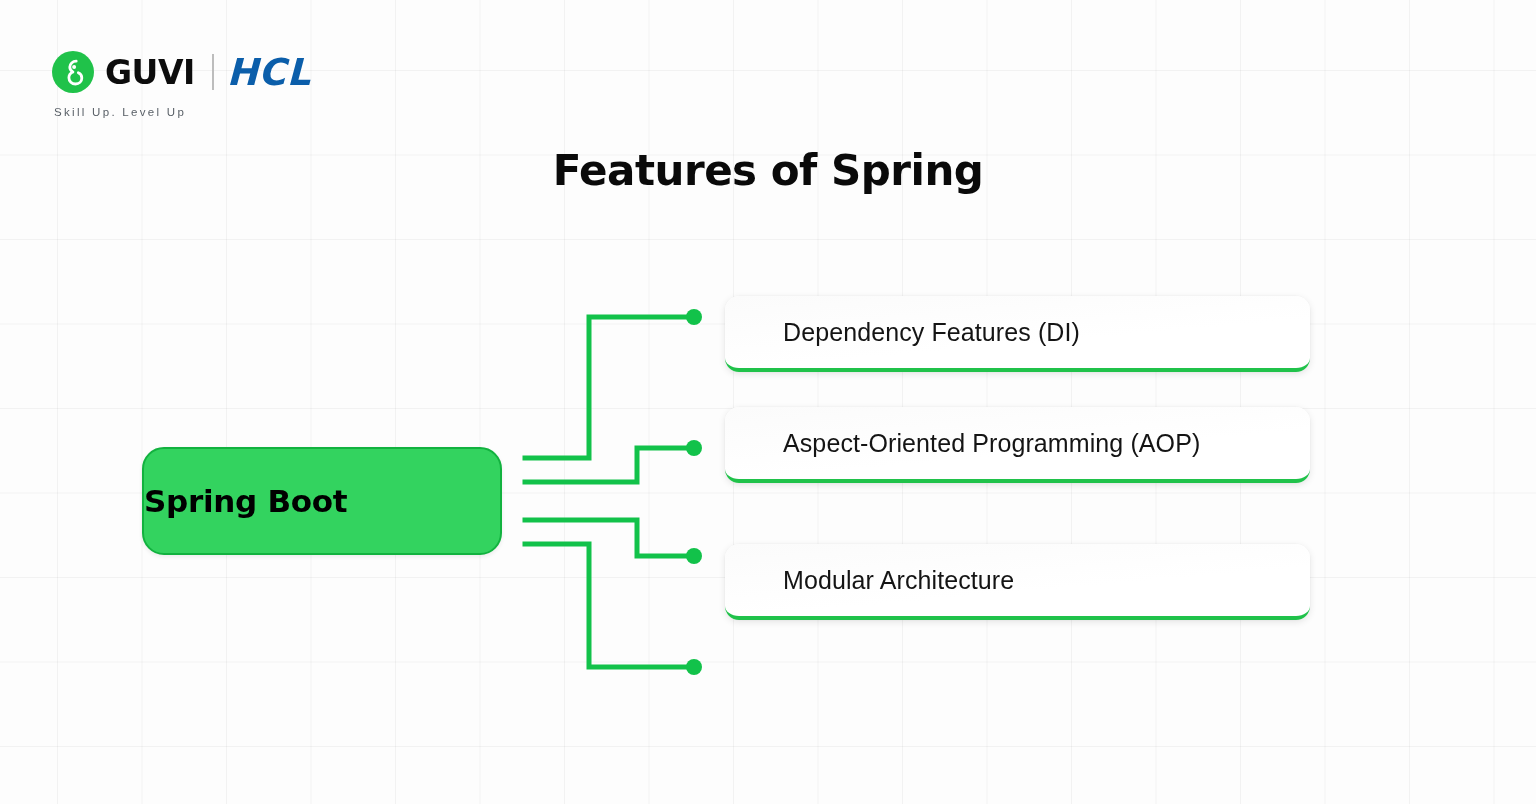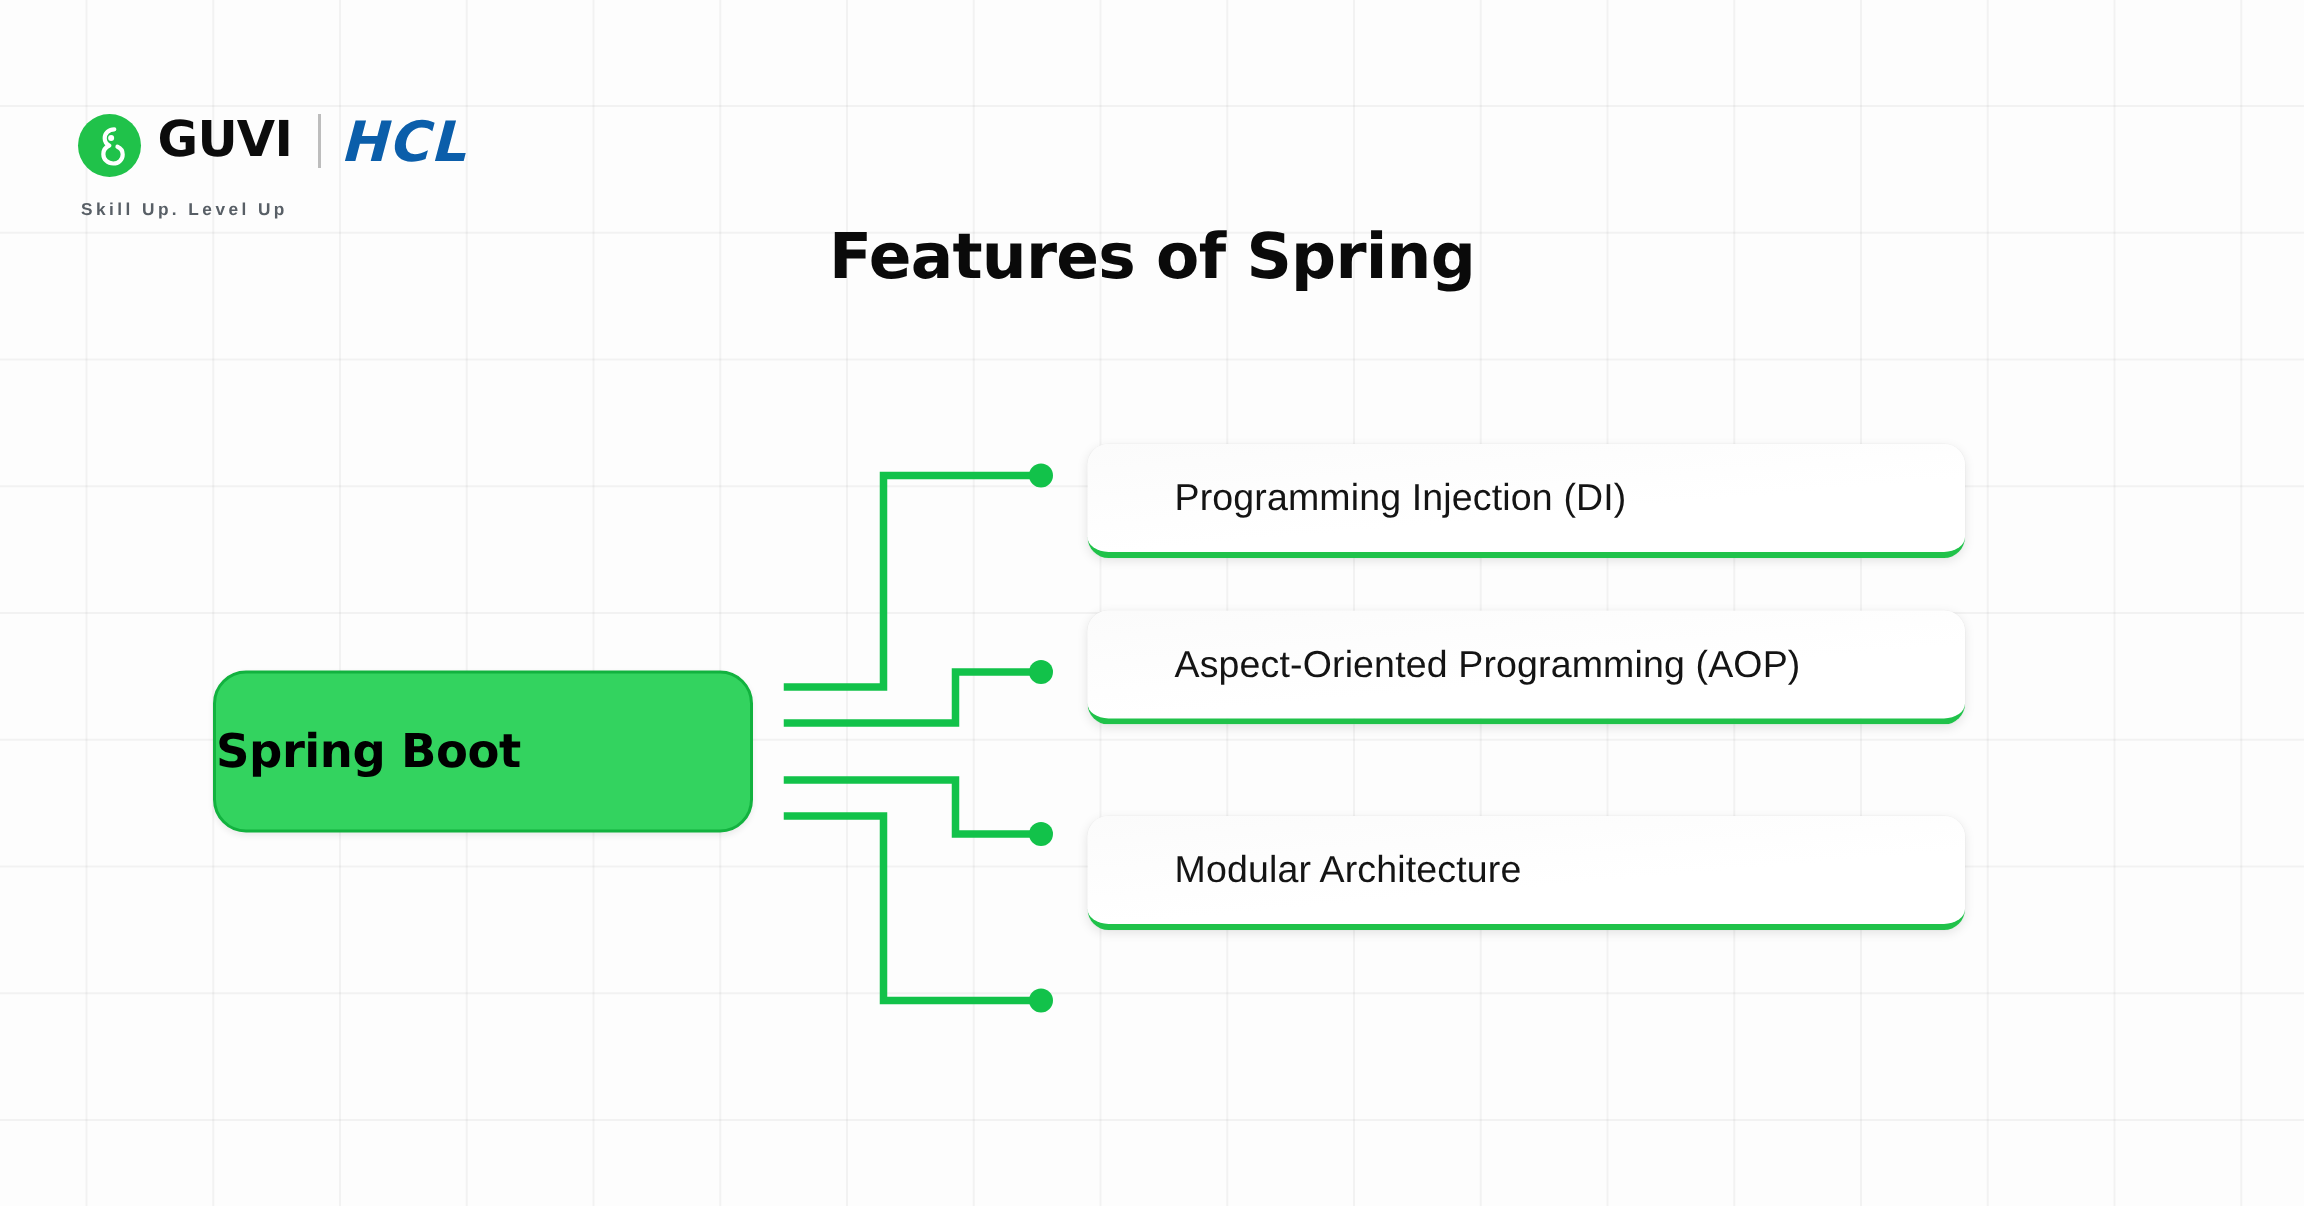--- a/index.html
+++ b/index.html
@@ -21,21 +21,21 @@
     background-size:84.5px 84.5px;
     background-position:57px 70px;
     overflow:hidden;
   }
 
   
   #brand {
     position:absolute; left:52px; top:48px;
     display:flex; flex-direction:column; gap:0px;
   }
-  .brand-row { display:flex; align-items:flex-start; height:48px;margin-top:28px; }
+  .brand-row { display:flex; align-items:center; height:48px; }
 
   .guvi-mark {
     width:42px; height:42px; border-radius:50%;
     background:#20c24a;
     display:flex; align-items:center; justify-content:center;
     flex:0 0 auto;
   }
   .guvi-word {
     font-family:"DejaVu Sans", sans-serif;
     font-size:33px; font-weight:700; letter-spacing:-0.5px;
@@ -46,21 +46,21 @@
     margin:0 16px 0 17px; flex:0 0 auto;
   }
   .hcl-word {
     font-family:"DejaVu Sans", sans-serif;
     font-size:37px; font-weight:700; font-style:italic;
     letter-spacing:1px; color:#0b5eaa; line-height:1;
     transform:skewX(-4deg);
   }
   .tagline {
     margin-top:10px; margin-left:2px;
-    font-size:11.5px; font-weight:700; letter-spacing:2.3px;
+    font-size:11.5px; font-weight:400; letter-spacing:2.3px;
     color:#585f66;
   }
 
   
   #title {
     position:absolute; left:0; right:0; top:146px;
     text-align:center;
     font-family:"DejaVu Sans", sans-serif;
     font-size:42px; font-weight:700; letter-spacing:-0.5px;
     color:#0a0a0a;
@@ -147,21 +147,21 @@
       <circle cx="694" cy="556" r="8"></circle>
       <circle cx="694" cy="667" r="8"></circle>
     </g>
   </svg>
 
   <div id="root-node">
     <span class="label">Spring Boot</span>
   </div>
 
   <div class="card c0">
-    <span class="card-label">Programming Injection (DI)</span>
+    <span class="card-label">Dependency Features (DI)</span>
   </div>
 
   <div class="card c1">
     <span class="card-label">Aspect-Oriented Programming (AOP)</span>
   </div>
 
   <div class="card c2">
     <span class="card-label">Modular Architecture</span>
   </div>
 

